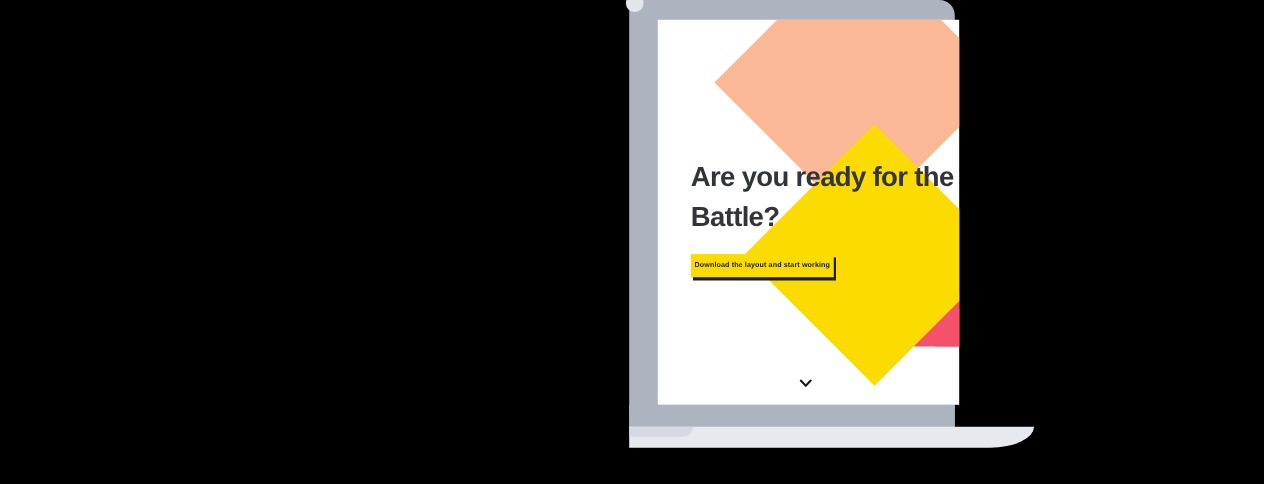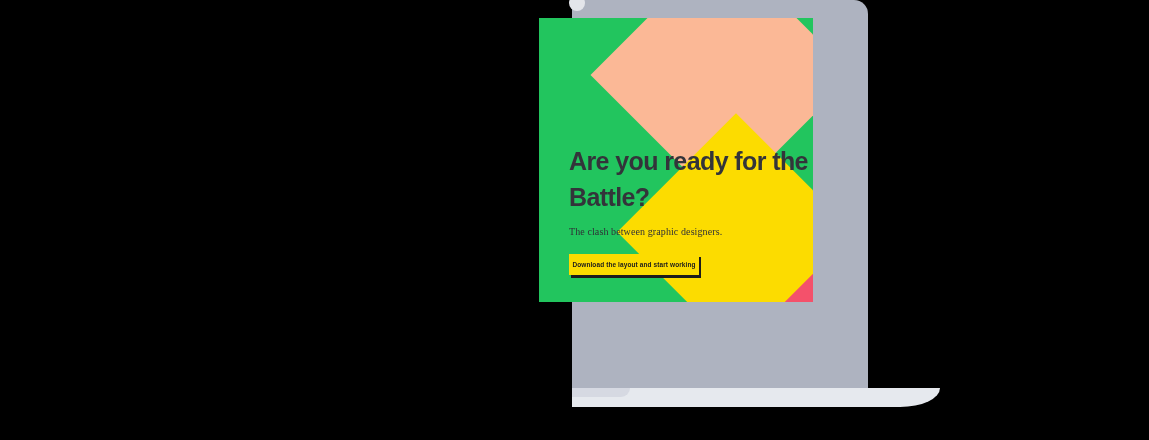--- a/index.html
+++ b/index.html
@@ -25,22 +25,22 @@
   .bezel-dot{
     position:absolute;
     left:569px;top:-5px;width:16px;height:16px;
     border-radius:50%;
     background:#e3e5ea;
   }
 
   
   .screen{
     position:absolute;
-    left:539px;top:18px;width:274px;height:284px;
-    background:#22c55e;
+    left:598px;top:18px;width:274px;height:350px;
+    background:#ffffff;
     overflow:hidden;
   }
 
   
   .base-bar{
     position:absolute;
     left:572px;top:368px;width:296px;height:21px;
     background:#aeb3c0;
   }
   .base-deck{
@@ -144,21 +144,20 @@
     <div class="screen">
 
       <div class="shape diamond-peach"></div>
       <div class="shape tri-pink"></div>
       <div class="shape diamond-yellow"></div>
 
       <div class="content">
 
         <h1 class="headline">Are you ready for the Battle?</h1>
 
-        <p class="subhead">The clash between graphic designers.</p>
 
         <div class="cta-wrap">
           <div class="cta-shadow"></div>
           <button class="cta">Download the layout and start working</button>
         </div>
 
       </div>
 
       <div class="scroll-chevron">
         <span>

